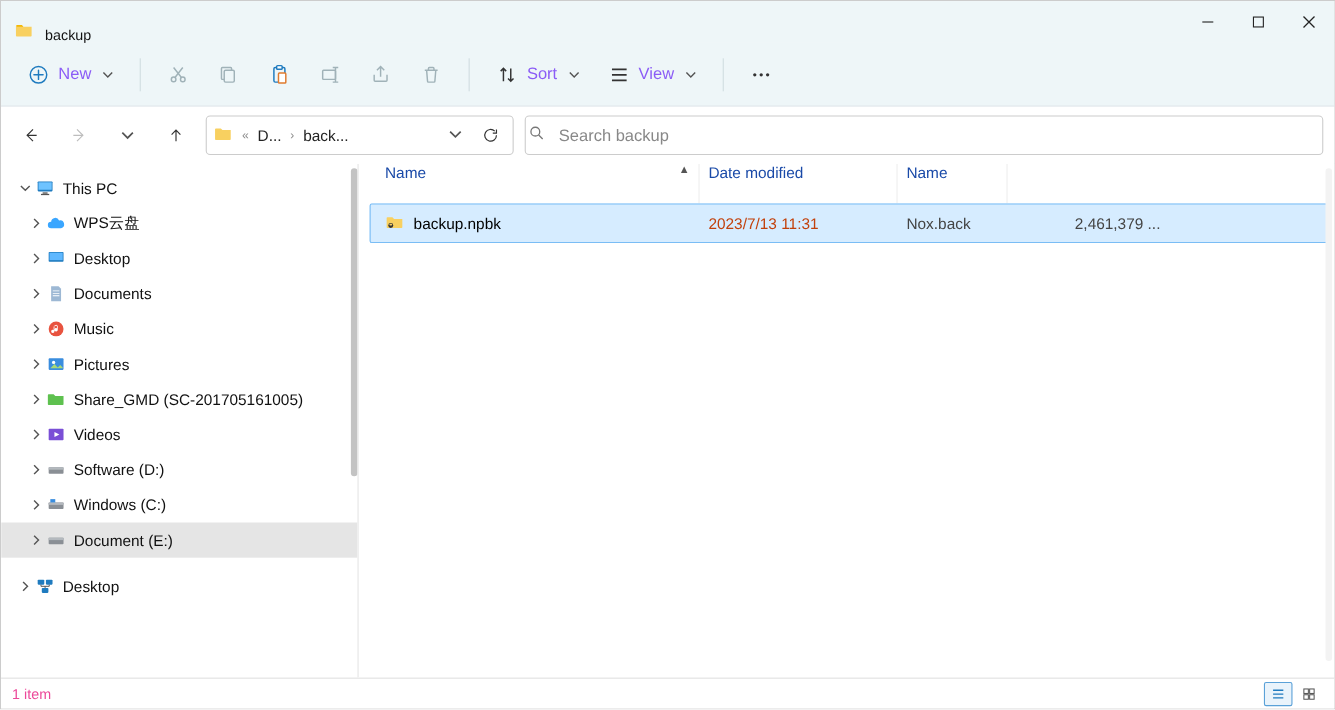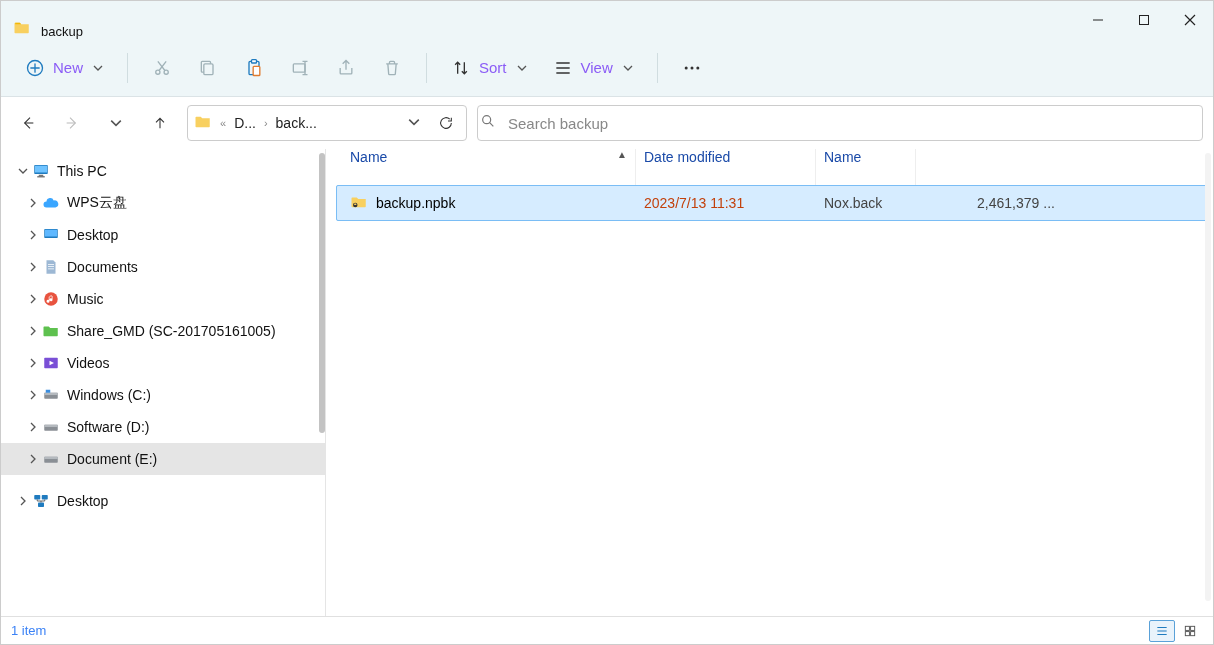--- a/index.html
+++ b/index.html
@@ -58,21 +58,21 @@
   .row { height:36px; display:flex; align-items:center; font-size:14px; padding-left:16px; }
   .row.selected { background:#d6ecff; outline:1px solid #7abdf5; outline-offset:-1px; border-radius:2px; margin:0 6px 0 10px; padding-left:6px; }
   .row .cell { padding:0 8px; overflow:hidden; text-overflow:ellipsis; white-space:nowrap; }
   .row .cell.name { width:294px; display:flex; align-items:center; gap:8px; }
   .row .cell.date { width:180px; color:#c2410c; }
   .row .cell.type { width:150px; color:#444; }
   .row .cell.size { width:100px; color:#444; text-align:center; }
   .filelist .vscroll { position:absolute; right:2px; top:4px; width:6px; height:96%; background:#f3f3f3; border-radius:3px; }
 
   
-  .statusbar { height:28px; border-top:1px solid #e0e0e0; display:flex; align-items:center; padding:0 10px; font-size:13px; color:#3b82f6; background:#fff; }
+  .statusbar { height:28px; border-top:1px solid #e0e0e0; display:flex; align-items:center; padding:0 10px; font-size:13px; color:#ec4899; background:#fff; }
   .statusbar .spacer { flex:1; }
   .viewtoggle { width:26px; height:22px; display:flex; align-items:center; justify-content:center; border:1px solid transparent; margin-left:2px; border-radius:2px; }
   .viewtoggle.active { border-color:#5aa1d8; background:#e9f3fb; }
 
   svg { pointer-events:none; }
 </style>
 </head>
 <body>
 
 <div class="window">
@@ -320,67 +320,82 @@
         <span>Music</span>
       </div>
       <div class="treeitem lvl1">
         <span class="expand">
             <svg width="10" height="10" viewBox="0 0 10 10">
               <path d="M3 1l4 4-4 4" fill="none" stroke="#555" stroke-width="1.3"></path>
             </svg>
           </span>
         <span class="ticon">
             <svg width="18" height="18" viewBox="0 0 24 24">
+              <rect x="3" y="5" width="18" height="14" rx="1" fill="#3a8dde"></rect>
+              <circle cx="9" cy="10" r="2" fill="#fff"></circle>
+              <path d="M5 17l5-5 4 4 3-3 3 3v1H5z" fill="#a7d977"></path>
+            </svg>
+          </span>
+        <span>Pictures</span>
+      </div>
+      <div class="treeitem lvl1">
+        <span class="expand">
+            <svg width="10" height="10" viewBox="0 0 10 10">
+              <path d="M3 1l4 4-4 4" fill="none" stroke="#555" stroke-width="1.3"></path>
+            </svg>
+          </span>
+        <span class="ticon">
+            <svg width="18" height="18" viewBox="0 0 24 24">
               <path fill="#5ec14f" d="M3 6h6l2 2h10v10a1 1 0 0 1-1 1H3a1 1 0 0 1-1-1V7a1 1 0 0 1 1-1z"></path>
             </svg>
           </span>
         <span>Share_GMD (SC-201705161005)</span>
       </div>
       <div class="treeitem lvl1">
         <span class="expand">
             <svg width="10" height="10" viewBox="0 0 10 10">
               <path d="M3 1l4 4-4 4" fill="none" stroke="#555" stroke-width="1.3"></path>
             </svg>
           </span>
         <span class="ticon">
             <svg width="18" height="18" viewBox="0 0 24 24">
               <rect x="3" y="5" width="18" height="14" rx="1" fill="#7a4fd6"></rect>
               <path d="M10 9l6 3-6 3z" fill="#fff"></path>
             </svg>
           </span>
         <span>Videos</span>
+      </div>
+      <div class="treeitem lvl1">
+        <span class="expand">
+            <svg width="10" height="10" viewBox="0 0 10 10">
+              <path d="M3 1l4 4-4 4" fill="none" stroke="#555" stroke-width="1.3"></path>
+            </svg>
+          </span>
+        <span class="ticon">
+            <svg width="18" height="18" viewBox="0 0 24 24">
+              <rect x="3" y="9" width="18" height="8" rx="1" fill="#8a8f95"></rect>
+              <rect x="3" y="9" width="18" height="3" fill="#b4b9be"></rect>
+            </svg>
+          </span>
+        <span>Software (D:)</span>
       </div>
       <div class="treeitem lvl1">
         <span class="expand">
             <svg width="10" height="10" viewBox="0 0 10 10">
               <path d="M3 1l4 4-4 4" fill="none" stroke="#555" stroke-width="1.3"></path>
             </svg>
           </span>
         <span class="ticon">
             <svg width="18" height="18" viewBox="0 0 24 24">
               <rect x="3" y="9" width="18" height="8" rx="1" fill="#8a8f95"></rect>
               <rect x="3" y="9" width="18" height="3" fill="#b4b9be"></rect>
               <rect x="5" y="5" width="6" height="4" fill="#3a8dde"></rect>
             </svg>
           </span>
         <span>Windows (C:)</span>
-      </div>
-      <div class="treeitem lvl1">
-        <span class="expand">
-            <svg width="10" height="10" viewBox="0 0 10 10">
-              <path d="M3 1l4 4-4 4" fill="none" stroke="#555" stroke-width="1.3"></path>
-            </svg>
-          </span>
-        <span class="ticon">
-            <svg width="18" height="18" viewBox="0 0 24 24">
-              <rect x="3" y="9" width="18" height="8" rx="1" fill="#8a8f95"></rect>
-              <rect x="3" y="9" width="18" height="3" fill="#b4b9be"></rect>
-            </svg>
-          </span>
-        <span>Software (D:)</span>
       </div>
       <div class="treeitem lvl1 selected">
         <span class="expand">
             <svg width="10" height="10" viewBox="0 0 10 10">
               <path d="M3 1l4 4-4 4" fill="none" stroke="#555" stroke-width="1.3"></path>
             </svg>
           </span>
         <span class="ticon">
             <svg width="18" height="18" viewBox="0 0 24 24">
               <rect x="3" y="9" width="18" height="8" rx="1" fill="#8a8f95"></rect>

